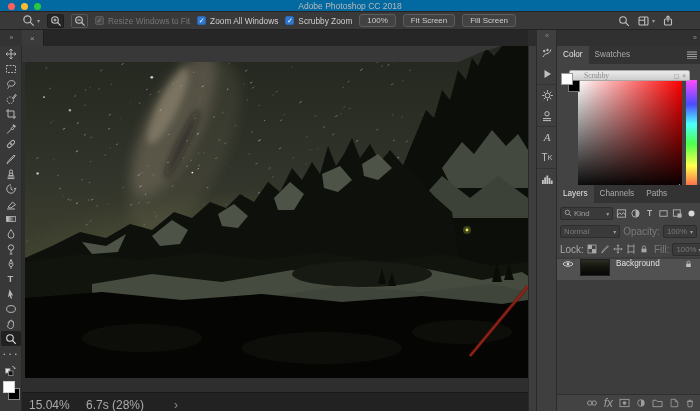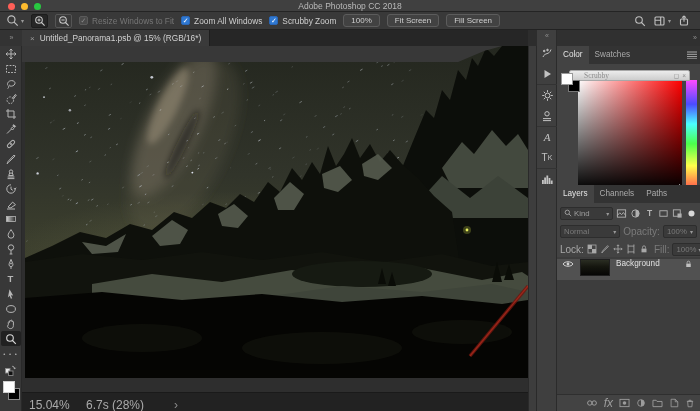--- a/index.html
+++ b/index.html
@@ -1,27 +1,27 @@
 <!DOCTYPE html>
 <html><head>
 <meta charset="utf-8">
 <style>
   * { margin:0; padding:0; box-sizing:border-box; }
   html,body { width:700px; height:411px; overflow:hidden; background:#2d2d2d;
               font-family:"Liberation Sans", sans-serif; -webkit-font-smoothing:antialiased; }
   svg { display:block; }
 
   
-  #titlebar { position:absolute; left:0; top:0; width:700px; height:12px; background:#404040; border-bottom:1px solid #242424; }
+  #titlebar { position:absolute; left:0; top:0; width:700px; height:12px; background:#0369a1; border-bottom:1px solid #242424; }
   .tlight { position:absolute; top:2.5px; width:7px; height:7px; border-radius:50%; }
   #winTitle { position:absolute; left:0; top:0; width:700px; text-align:center; font-size:8.5px; line-height:12px; color:#b9b9b9; }
 
   
   #optionsbar { position:absolute; left:0; top:12px; width:700px; height:18px; background:#393939; border-bottom:1px solid #222;
-                display:flex; align-items:center; padding:0 6px; gap:7px; }
+                display:flex; align-items:center; padding:0 22px; gap:7px; }
   .obtn { height:13px; border:1px solid #5c5c5c; border-radius:3px; background:#424242; color:#cfcfcf;
           font-size:8px; line-height:11px; padding:0 7px; white-space:nowrap; }
   .zbtn { width:17px; height:14px; border:1px solid #555; border-radius:2px; display:flex; align-items:center; justify-content:center; }
   .zbtn.sel { background:#262626; border-color:#1d1d1d; }
   .cbrow { display:flex; align-items:center; gap:4px; white-space:nowrap; }
   .cb { width:9px; height:9px; border-radius:2px; display:flex; align-items:center; justify-content:center;
         font-size:7px; line-height:9px; color:#fff; }
   .cb.on { background:#2f78d1; border:1px solid #2a66b5; }
   .cb.dis { background:#4a4a4a; border:1px solid #5a5a5a; color:#8a8a8a; }
   .cblabel { font-size:8.3px; color:#cfcfcf; }
@@ -180,21 +180,20 @@
         <rect x="2.5" y="4.5" width="7" height="6" rx="1"></rect>
         <path d="M6 1.3v6M6 1.3L4.2 3.1M6 1.3l1.8 1.8"></path>
       </g>
   </svg>
 </div>
 
 <div id="tbartop">»</div>
 <div id="tabbar">
   <div id="doctab">
     <span class="x">×</span>
-    <span class="t">Untitled_Panorama1.psb @ 15% (RGB/16*)</span>
   </div>
 </div>
 
 <div id="toolbar">
   <span class="tool">
       <svg width="12" height="12" viewBox="0 0 12 12">
         <g stroke="#b6b6b6" stroke-width="1" fill="none">
           <path d="M6 1v10M1 6h10M6 1L4.4 2.6M6 1l1.6 1.6M6 11L4.4 9.4M6 11l1.6-1.6M1 6l1.6-1.6M1 6l1.6 1.6M11 6L9.4 4.4M11 6L9.4 7.6"></path>
         </g>
       </svg>

